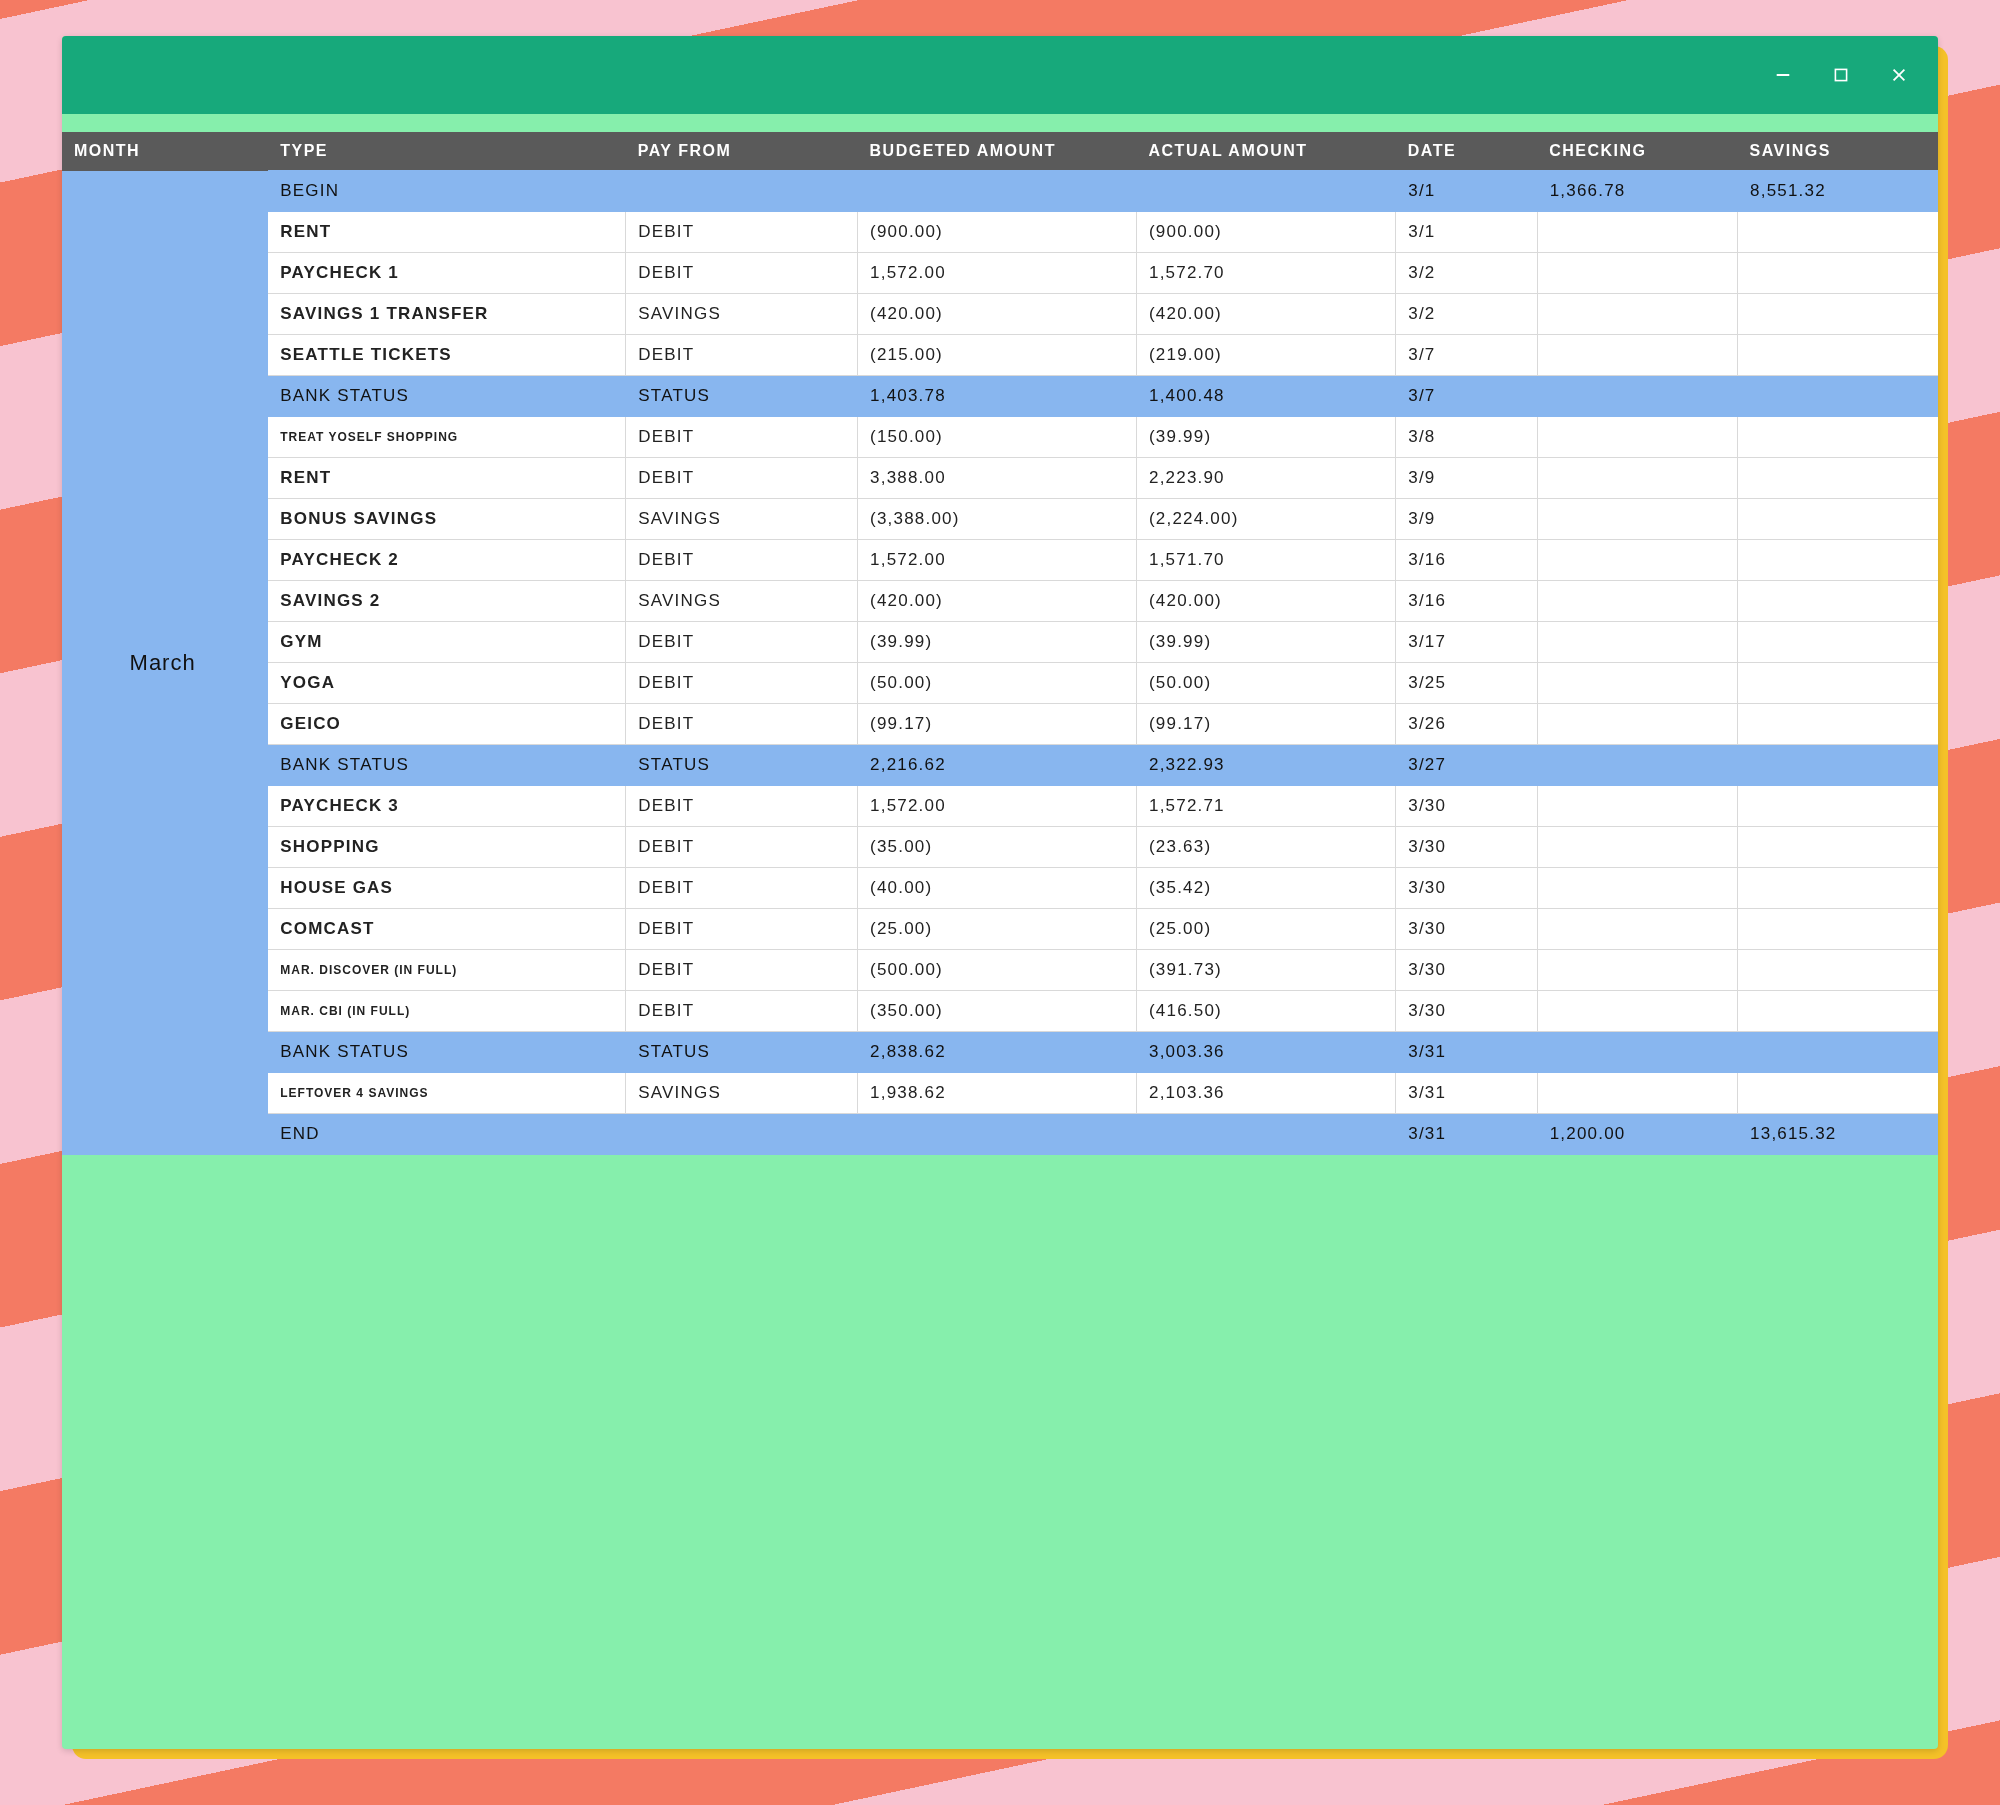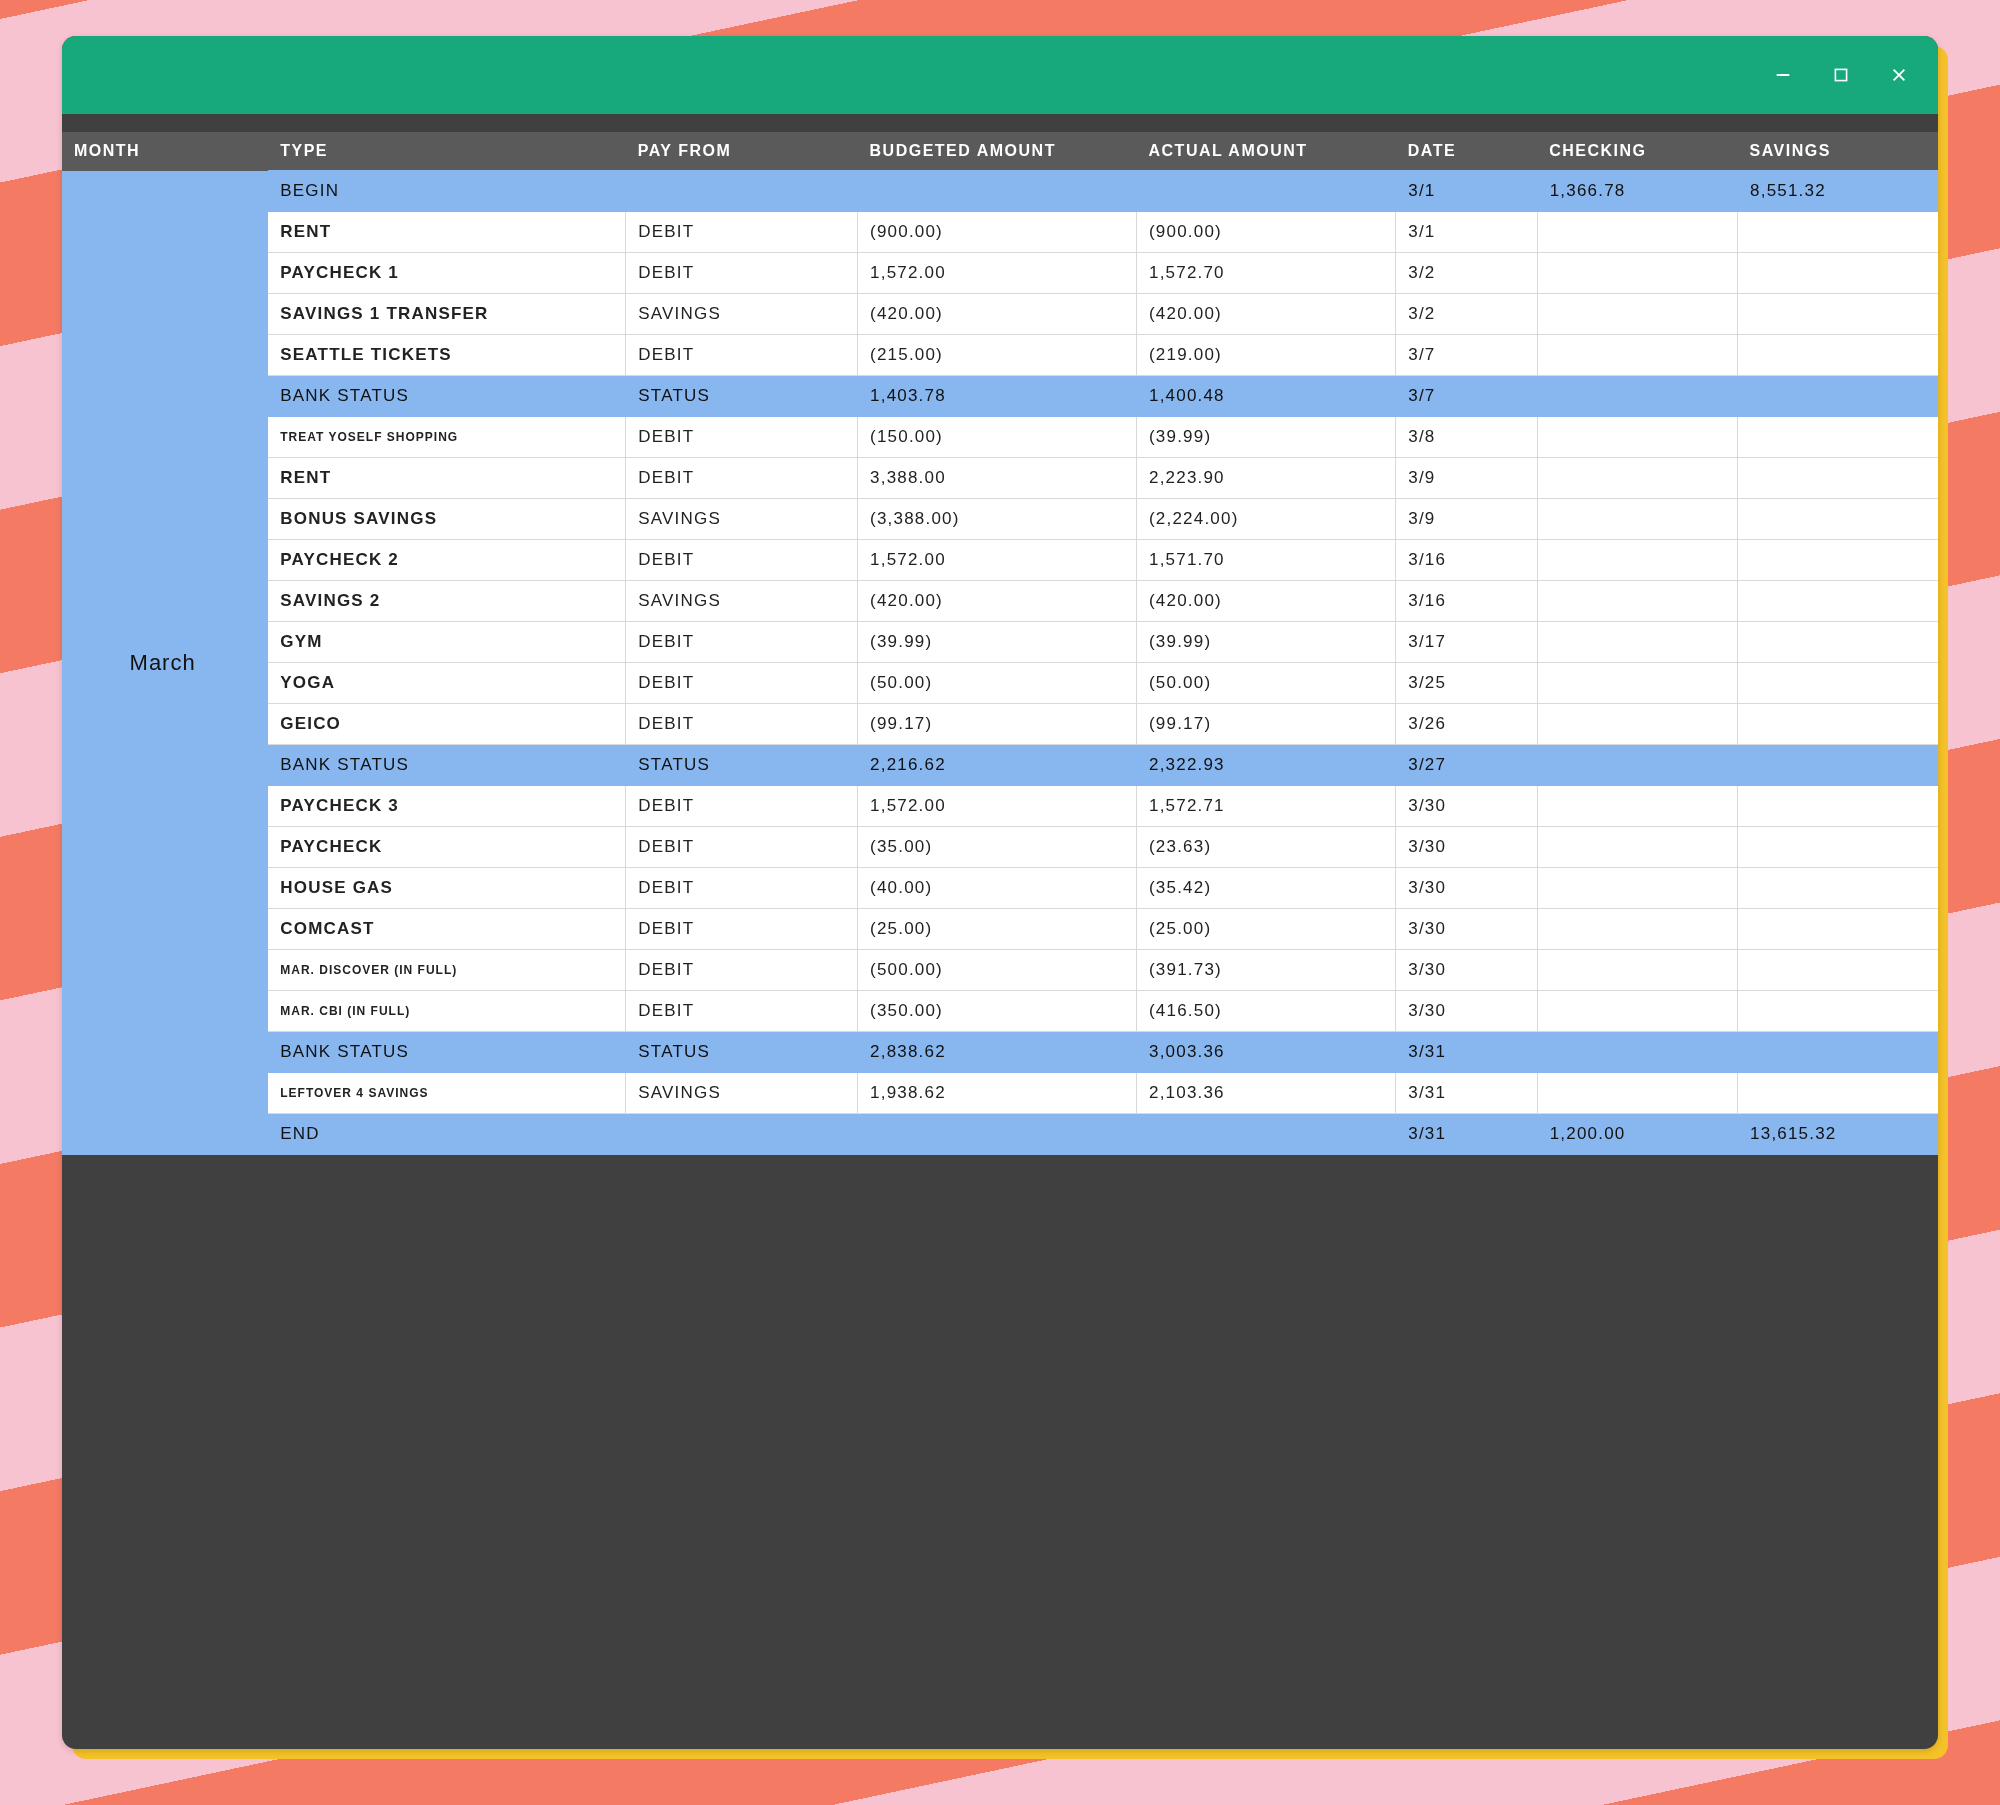--- a/index.html
+++ b/index.html
@@ -18,22 +18,22 @@
       #f8c3d0 0px,
       #f8c3d0 160px,
       #f47a63 160px,
       #f47a63 320px
     );
     z-index: 0;
   }
   .window {
     position: absolute;
     top: 36px; left: 62px; right: 62px; bottom: 56px;
-    background: #404040;
-    border-radius: 14px;
+    background: #86efac;
+    border-radius: 4px;
     overflow: hidden;
     z-index: 2;
     box-shadow: 0 2px 6px rgba(0,0,0,0.15);
   }
   .window-shadow {
     position: absolute;
     top: 46px; left: 72px; right: 52px; bottom: 46px;
     background: #f4c128;
     border-radius: 14px;
     z-index: 1;
@@ -303,21 +303,21 @@
           <tr>
             <td class="type">PAYCHECK 3</td>
             <td>DEBIT</td>
             <td>1,572.00</td>
             <td>1,572.71</td>
             <td>3/30</td>
             <td></td>
             <td></td>
           </tr>
           <tr>
-            <td class="type">PAYCHECK</td>
+            <td class="type">SHOPPING</td>
             <td>DEBIT</td>
             <td>(35.00)</td>
             <td>(23.63)</td>
             <td>3/30</td>
             <td></td>
             <td></td>
           </tr>
           <tr>
             <td class="type">HOUSE GAS</td>
             <td>DEBIT</td>

